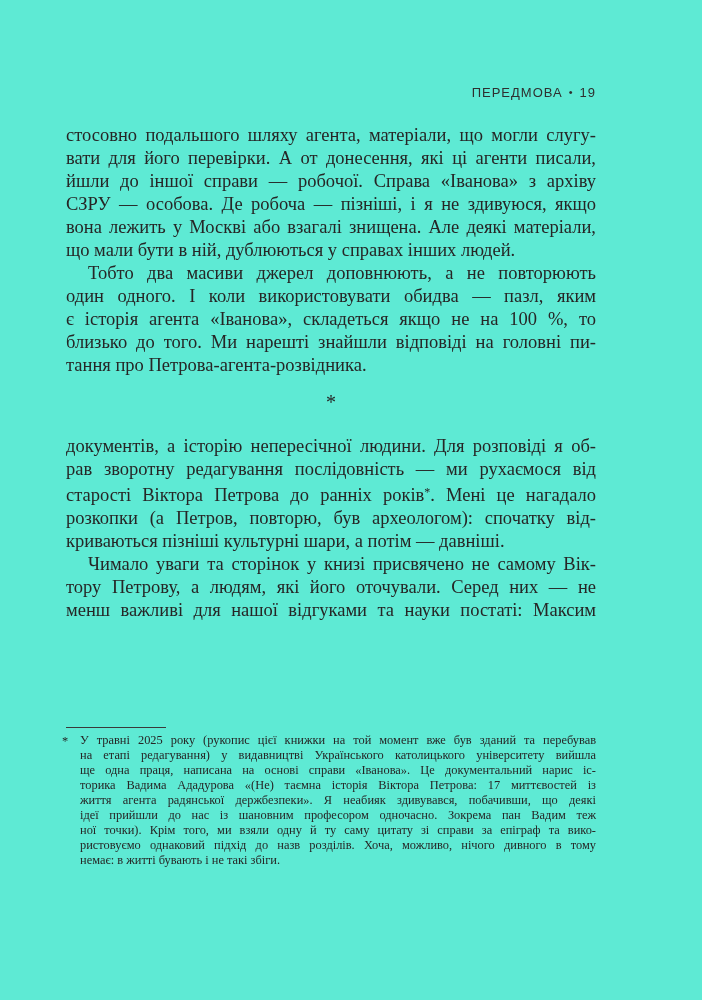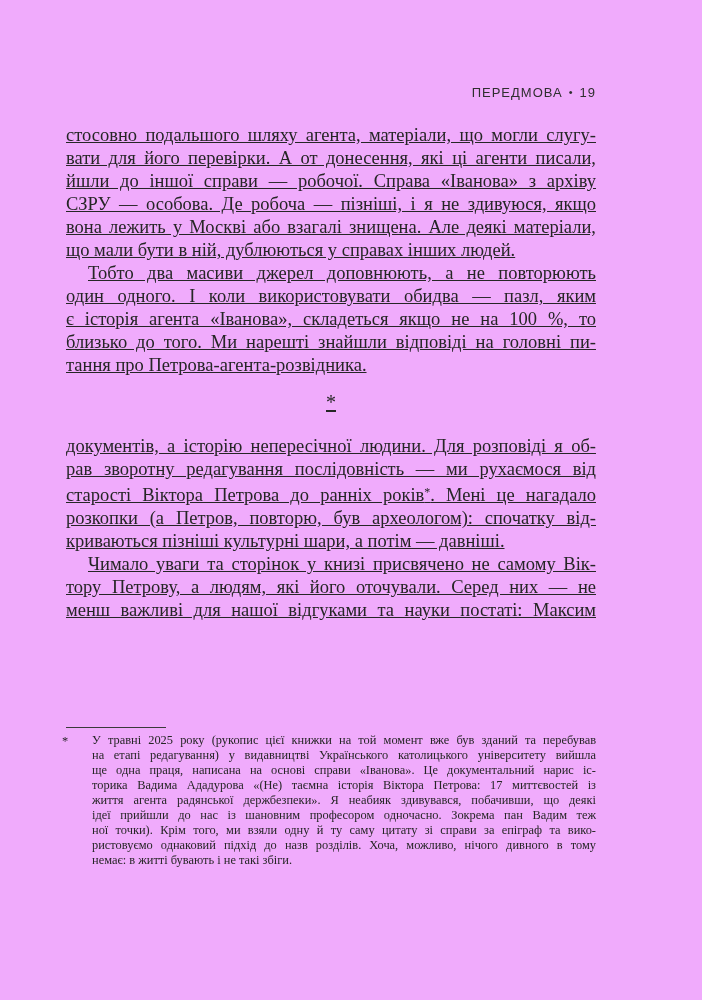--- a/index.html
+++ b/index.html
@@ -27,21 +27,20 @@
     display: inline-block;
     margin: 0 6px;
     font-size: 11px;
     vertical-align: 1px;
   }
   .body-text {
     position: absolute;
     top: 124px; left: 66px; width: 530px;
     font-size: 18.5px;
     line-height: 23px;
-    text-decoration: underline;
   }
   .para { margin: 0; }
   .para.indent .jline:first-child { text-indent: 22px; }
   .jline {
     text-align: justify;
     text-align-last: justify;
     text-justify: inter-word;
     white-space: normal;
   }
   .jline.end { text-align-last: left; }
@@ -68,26 +67,26 @@
     top: 733px; left: 66px; width: 530px;
     font-size: 12.4px;
     line-height: 15px;
     color: #262626;
   }
   .fn-marker {
     position: absolute;
     left: -4px; top: 1px;
     font-size: 12.4px;
   }
-  .fn-lines { margin-left: 26px; }
+  .fn-lines { margin-left: 14px; }
 </style>
 </head>
 <body>
 
-<div class="page" style="background: #f0abfc; color: rgb(38, 38, 38);">
+<div class="page" style="background: #5eead4; color: rgb(38, 38, 38);">
 
   <header class="running-header">
     <span>ПЕРЕДМОВА</span><span class="hsep">•</span><span>19</span>
   </header>
 
   <main class="body-text" id="body-text">
       <div class="para">
         <div class="jline">стосовно подальшого шляху агента, матеріали, що могли слугу-</div>
         <div class="jline">вати для його перевірки. А от донесення, які ці агенти писали,</div>
         <div class="jline">йшли до іншої справи — робочої. Справа «Іванова» з архіву</div>

